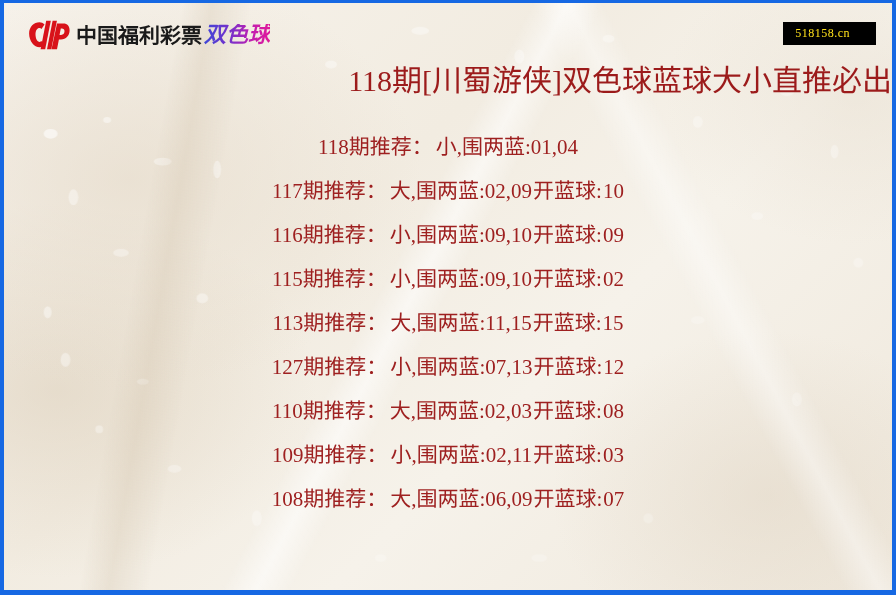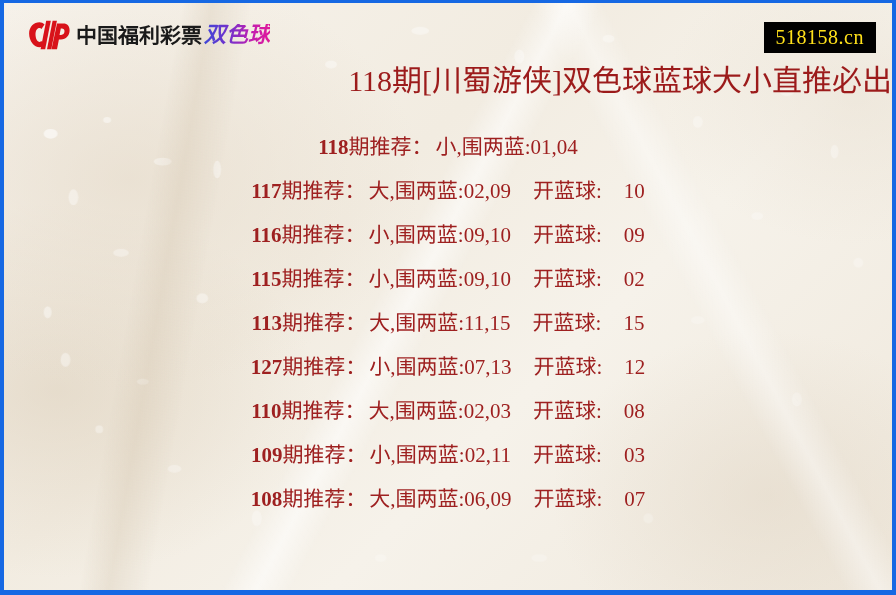--- a/index.html
+++ b/index.html
@@ -101,23 +101,23 @@
     text-align: center;
     -webkit-text-fill-color: transparent;
   }
   #site-badge {
     position: absolute;
     right: 16px;
     top: 19px;
     background: #000000;
     color: #ffe11a;
     font-family: "Liberation Serif", "DejaVu Serif", serif;
-    font-size: 20px;
+    font-size: 12px;
     letter-spacing: .5px;
-    padding: 5px 12px 6px 12px;
+    padding: 5px 26px 6px 12px;
     line-height: 1;
     white-space: nowrap;
   }
 
   
   #page-title {
     position: absolute;
     left: 0; right: 0;
     top: 58px;
     text-align: right;
@@ -140,25 +140,25 @@
   }
   .prediction-row {
     font-family: "Liberation Serif", "DejaVu Serif", serif;
     font-size: 21px;
     line-height: 44px;
     height: 44px;
     color: #9e2020;
     white-space: nowrap;
     letter-spacing: 0px;
   }
-  .row-issue   { color: #9e2020; font-weight: bold; }
+  .row-issue   { color: #9e2020; }
   .row-label   { color: #9e2020; }
   .row-size    { color: #9e2020; padding-left: 3px; }
   .row-two     { color: #9e2020; }
-  .row-result  { color: #9e2020; padding-left: 22px; }
+  .row-result  { color: #9e2020; padding-left: 1px; }
 </style>
 </head>
 <body>
 
 <div id="page">
 
   <div id="bg-texture"></div>
 
   <svg id="bg-sparkles" viewBox="0 0 896 595" preserveAspectRatio="none" aria-hidden="true">
     <g fill="#ffffff" opacity="0.9">

